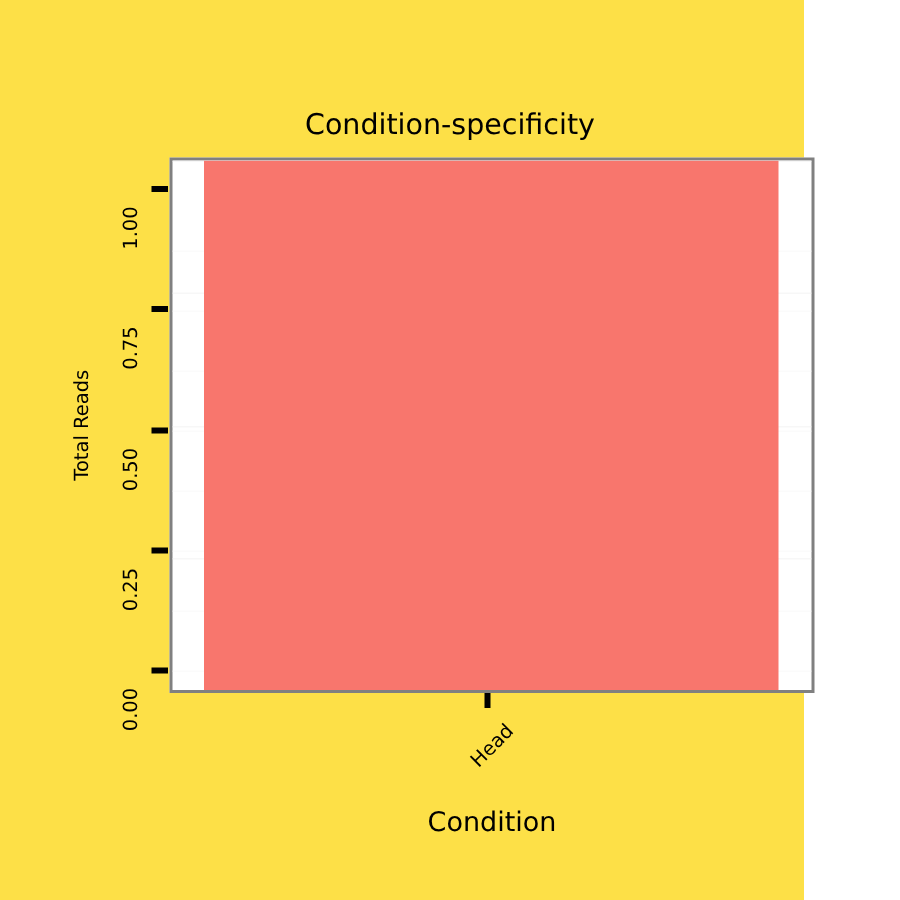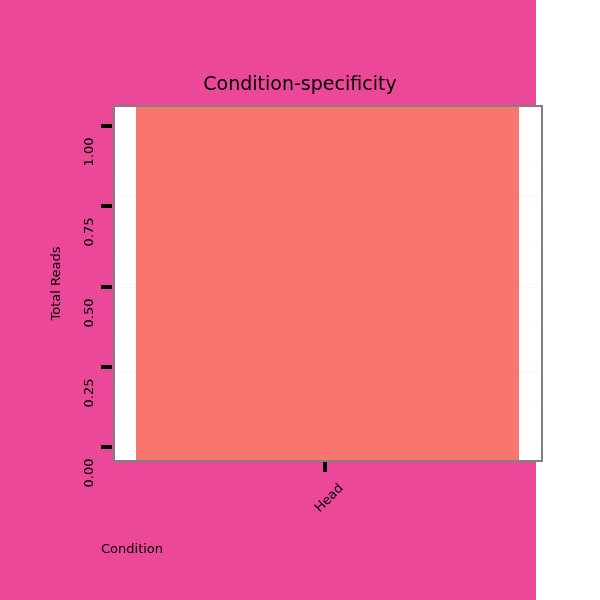--- a/index.html
+++ b/index.html
@@ -12,21 +12,21 @@
     height: 600px;
     font-family: "DejaVu Sans", "Liberation Sans", sans-serif;
     color: #000000;
     overflow: hidden;
   }
 
   #plot-root {
     position: relative;
     width: 536px;
     height: 600px;
-    background: #ec4899;
+    background: #fde047;
   }
 
   
   #chart-title {
     position: absolute;
     left: 0;
     top: 72px;
     width: 600px;
     text-align: center;
     font-size: 19px;
@@ -114,24 +114,25 @@
     position: absolute;
     font-size: 13px;
     line-height: 13px;
     color: #000000;
     white-space: nowrap;
     transform-origin: 100% 0%;
     transform: rotate(-45deg);
   }
   #x-axis-title {
     position: absolute;
-    left: 101px;
+    left: 113px;
     top: 541px;
     width: 430px;
-    font-size: 13px;
+    text-align: center;
+    font-size: 18px;
     line-height: 15px;
     color: #000000;
     white-space: nowrap;
   }
 </style>
 </head>
 <body>
 
 <div id="plot-root">
 

